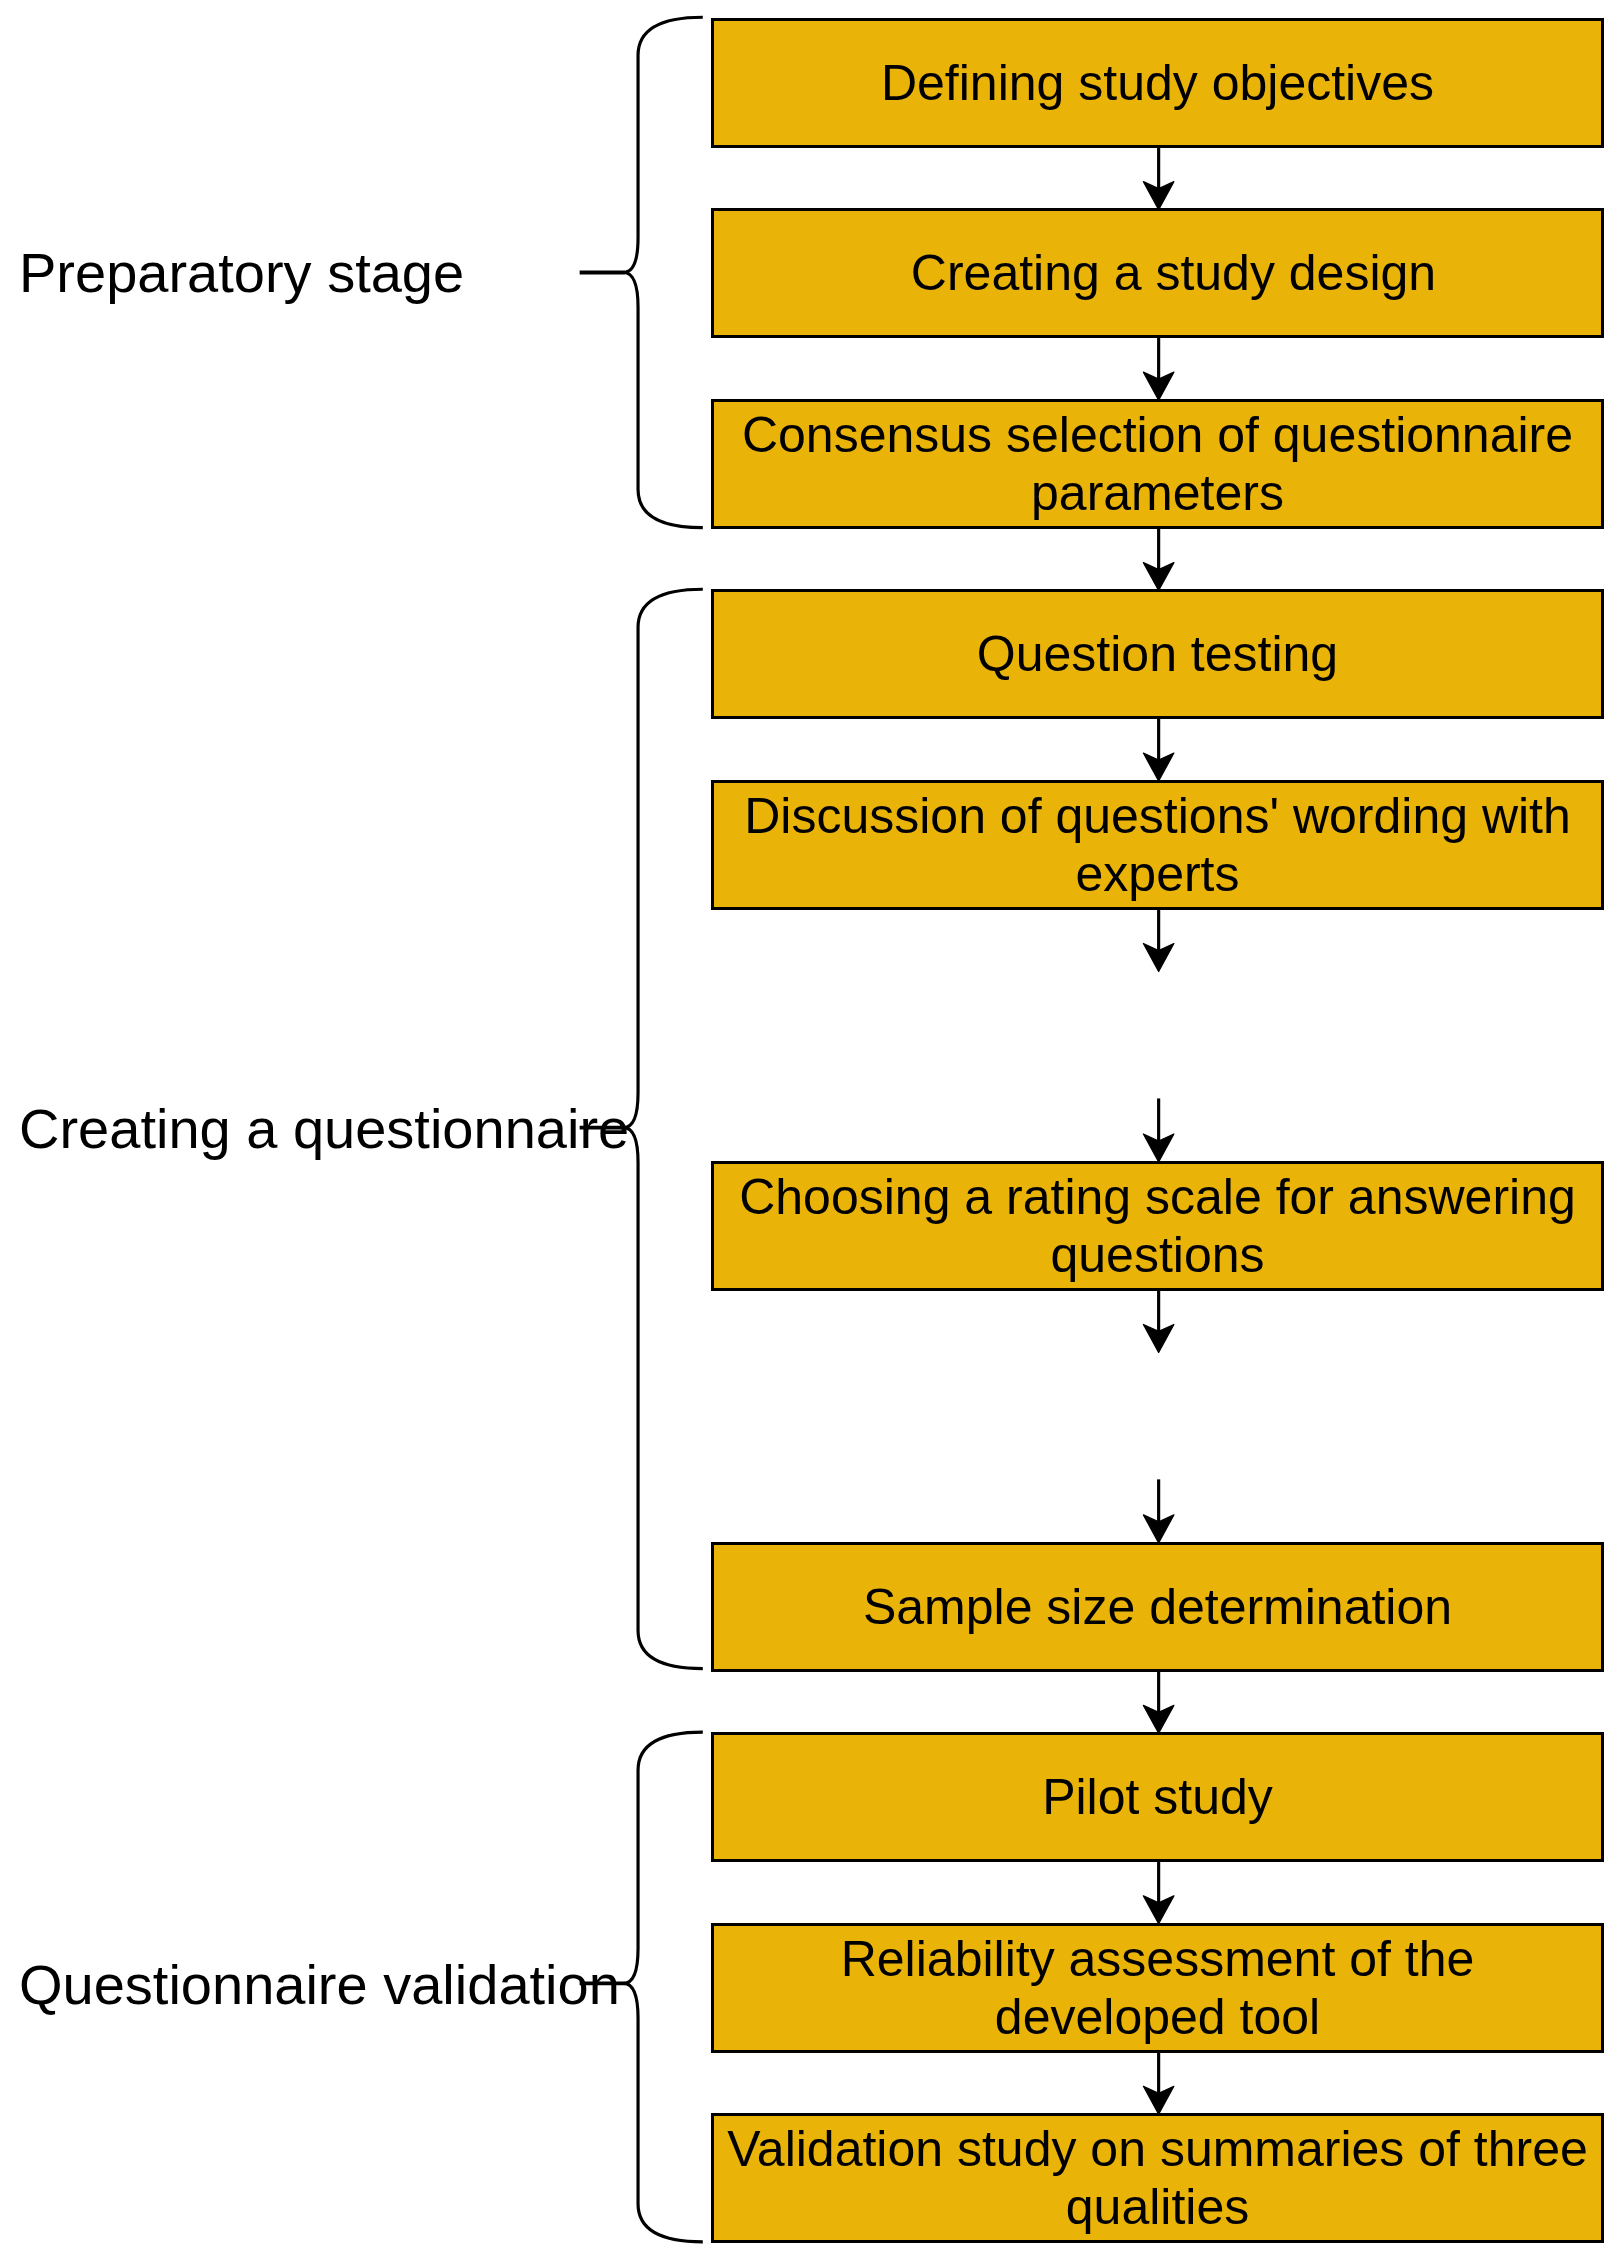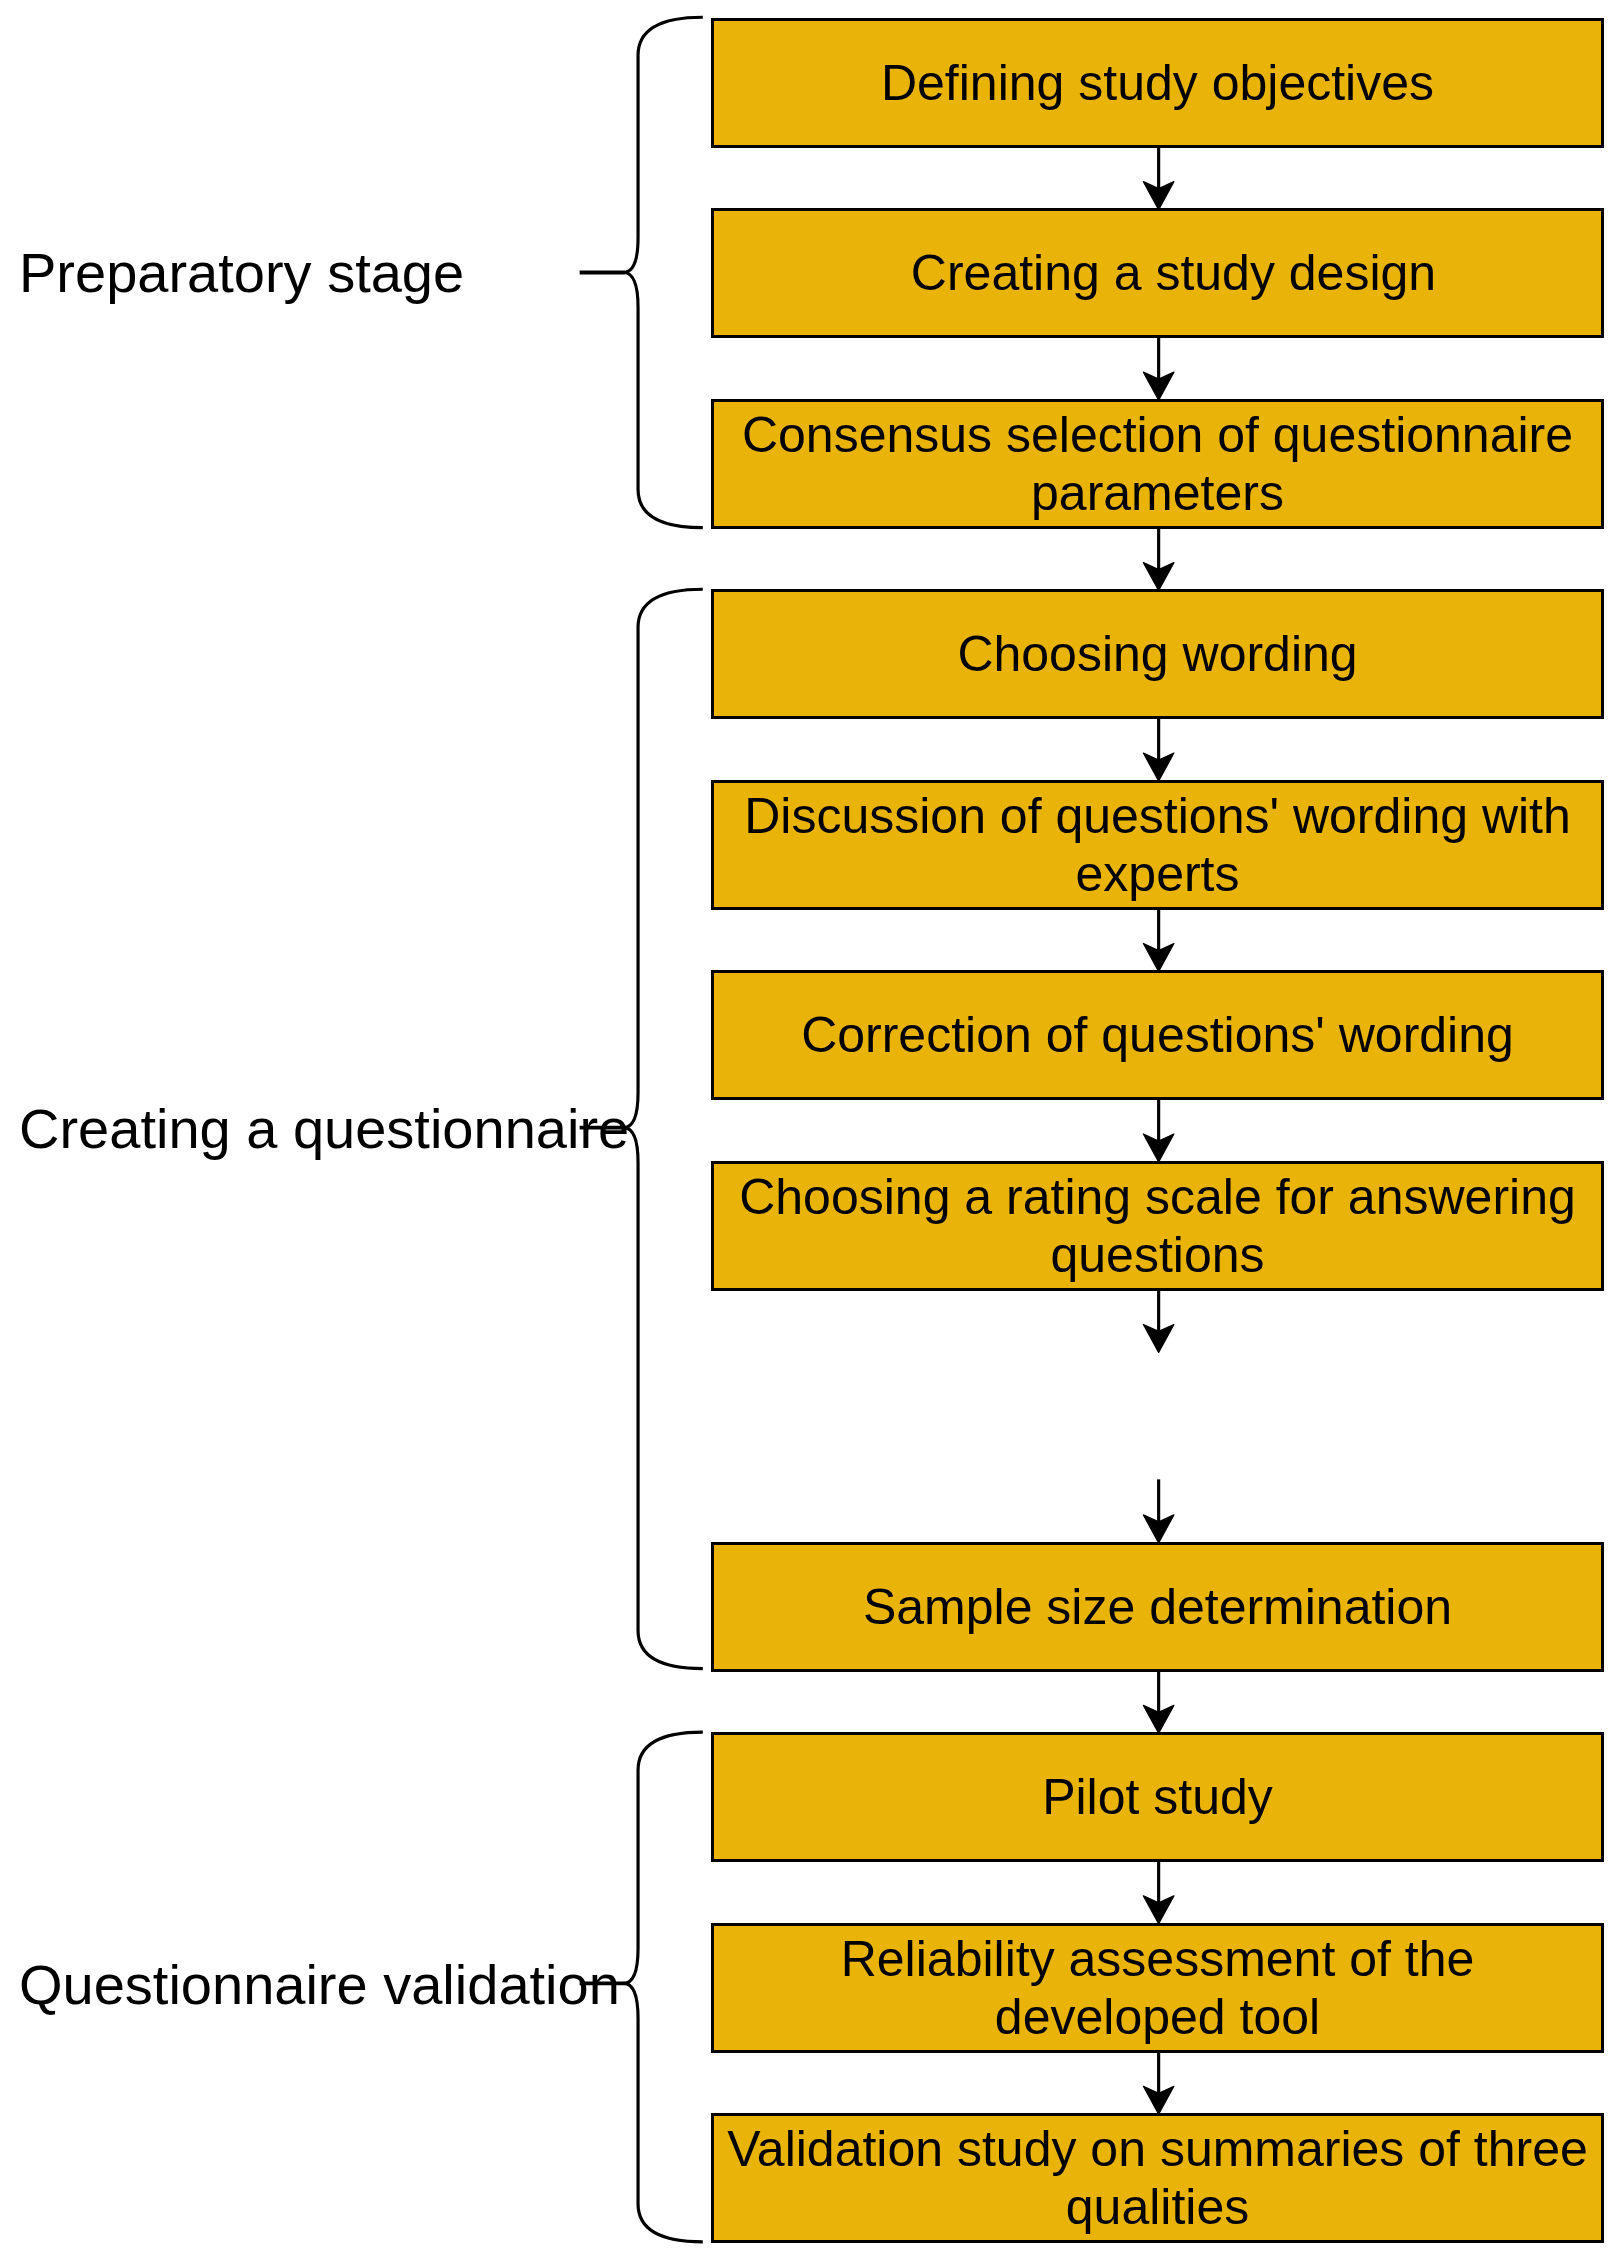--- a/index.html
+++ b/index.html
@@ -154,28 +154,25 @@
     <span>Defining study objectives</span>
   </div>
   <div class="box b1">
     <span>Creating a study design</span>
   </div>
   <div class="box b2">
     <span>Consensus selection of questionnaire</span>
     <span>parameters</span>
   </div>
   <div class="box b3">
-    <span>Choosing wording</span>
+    <span>Question testing</span>
   </div>
   <div class="box b4">
     <span>Discussion of questions' wording with</span>
     <span>experts</span>
-  </div>
-  <div class="box b5">
-    <span>Correction of questions' wording</span>
   </div>
   <div class="box b6">
     <span>Choosing a rating scale for answering</span>
     <span>questions</span>
   </div>
   <div class="box b8">
     <span>Sample size determination</span>
   </div>
   <div class="box b9">
     <span>Pilot study</span>

